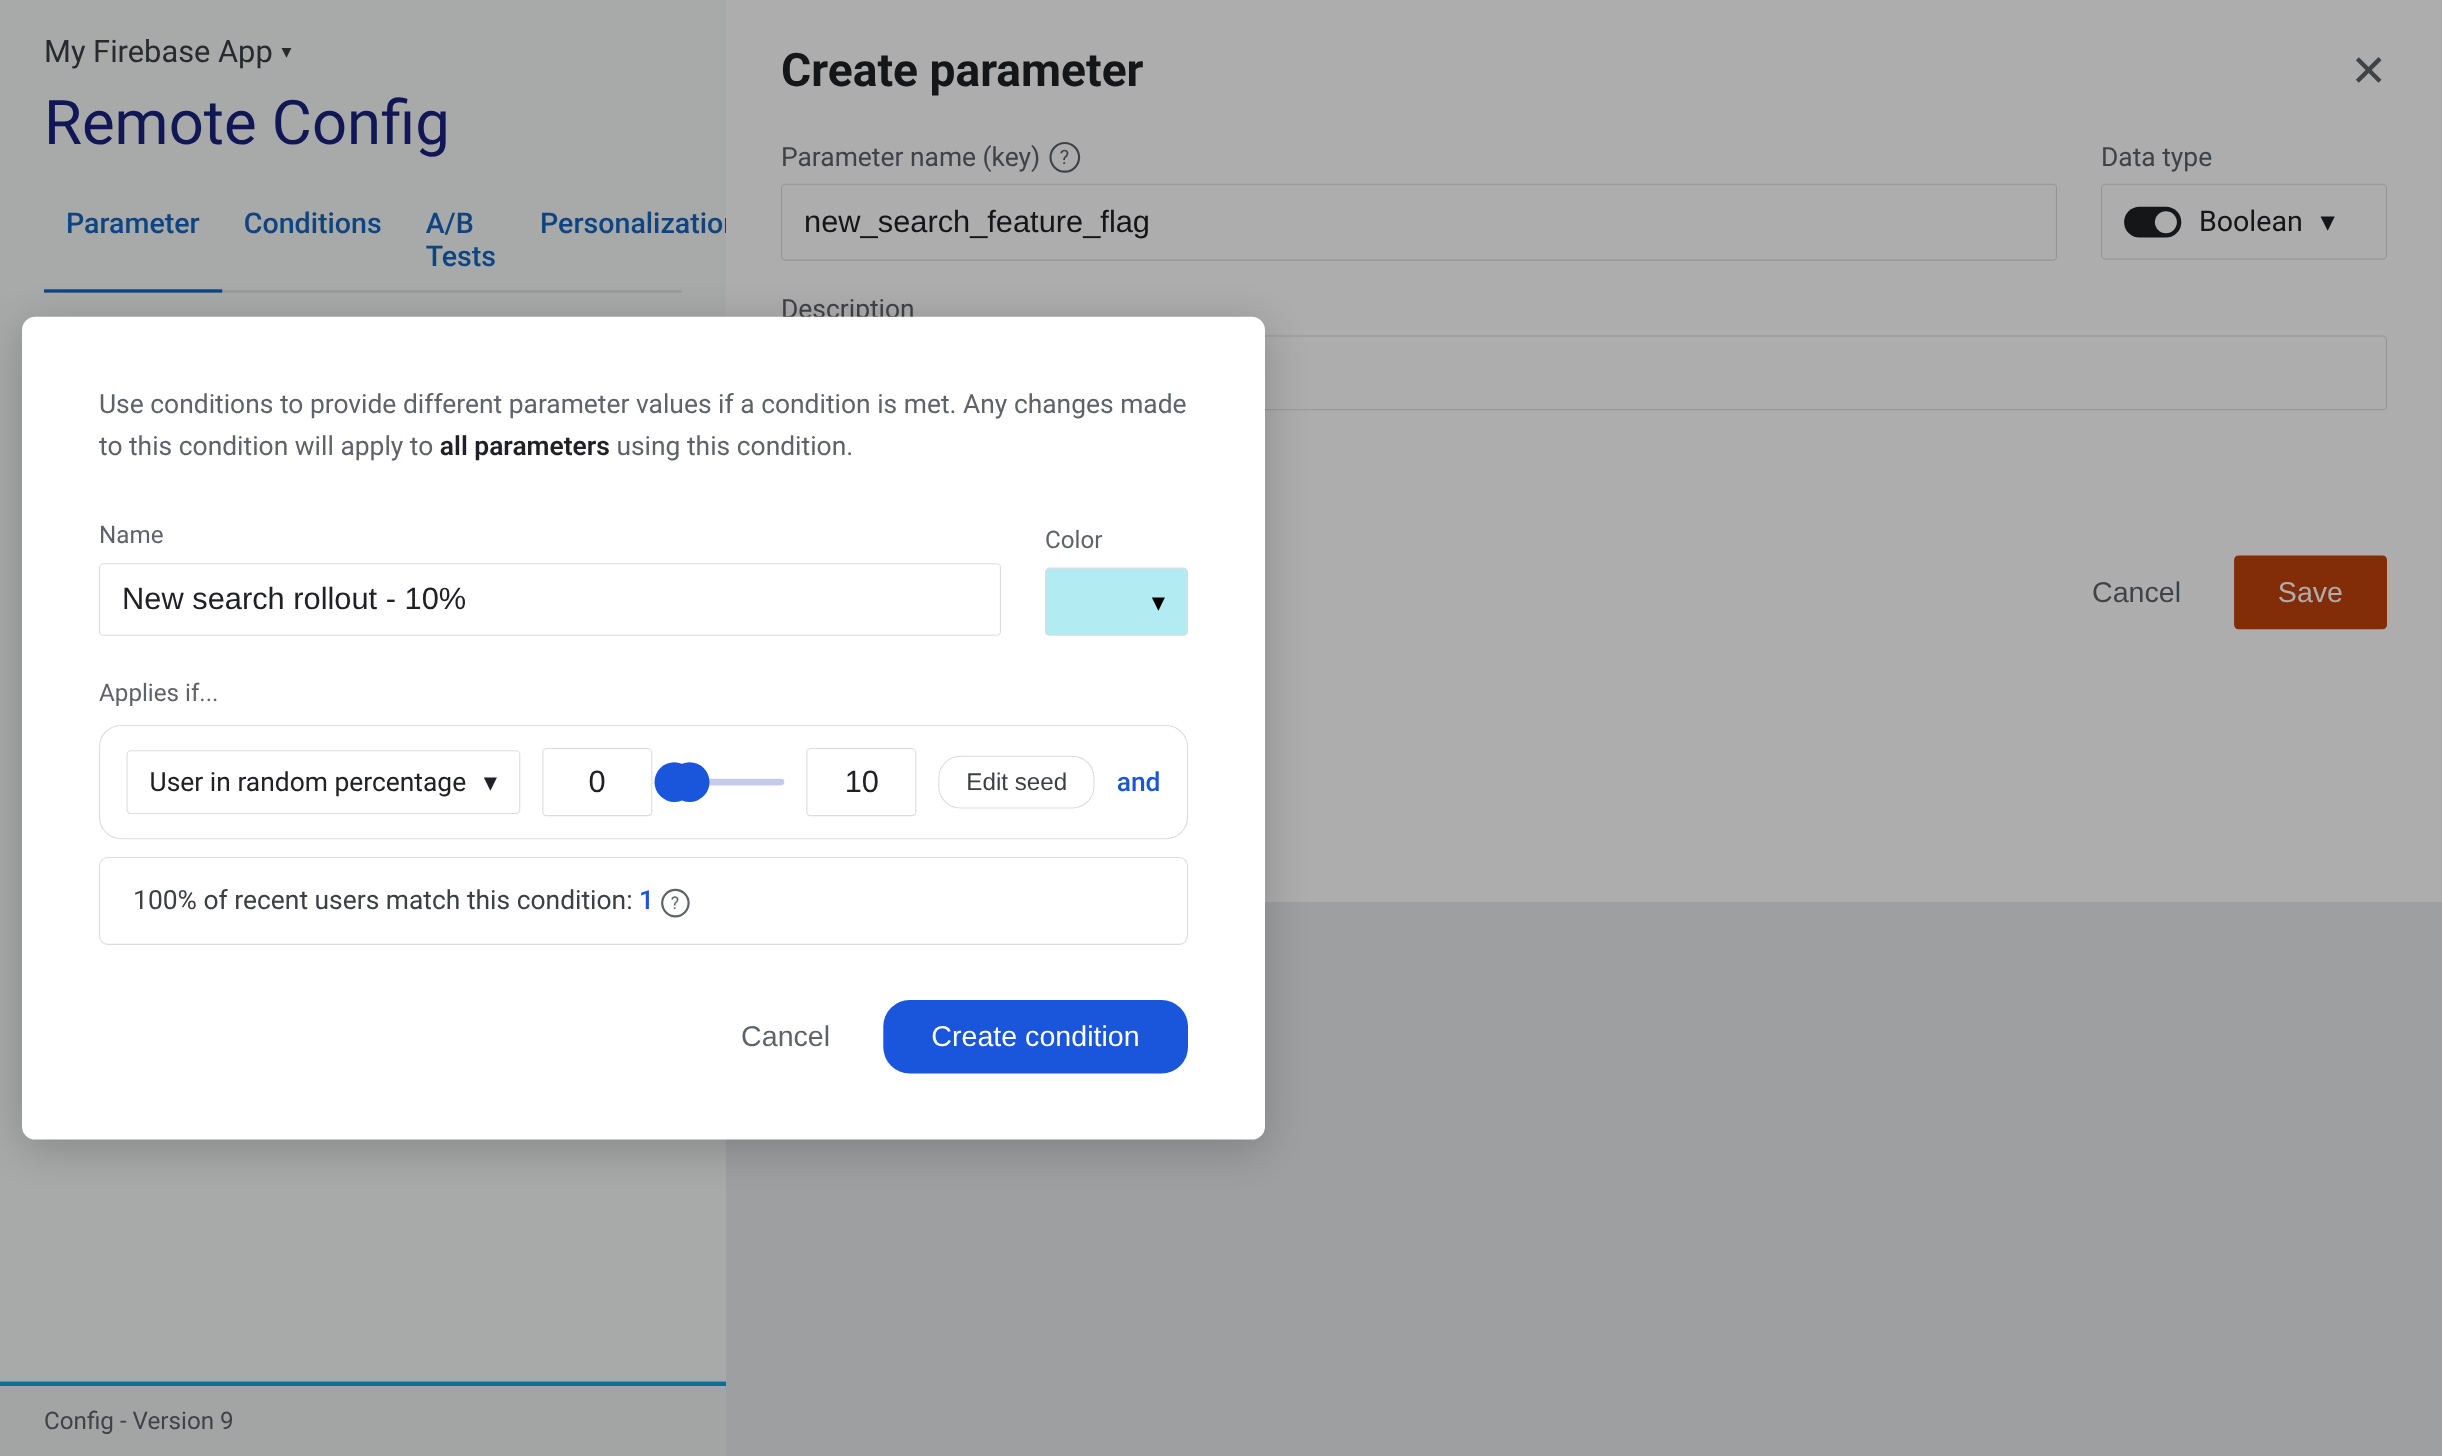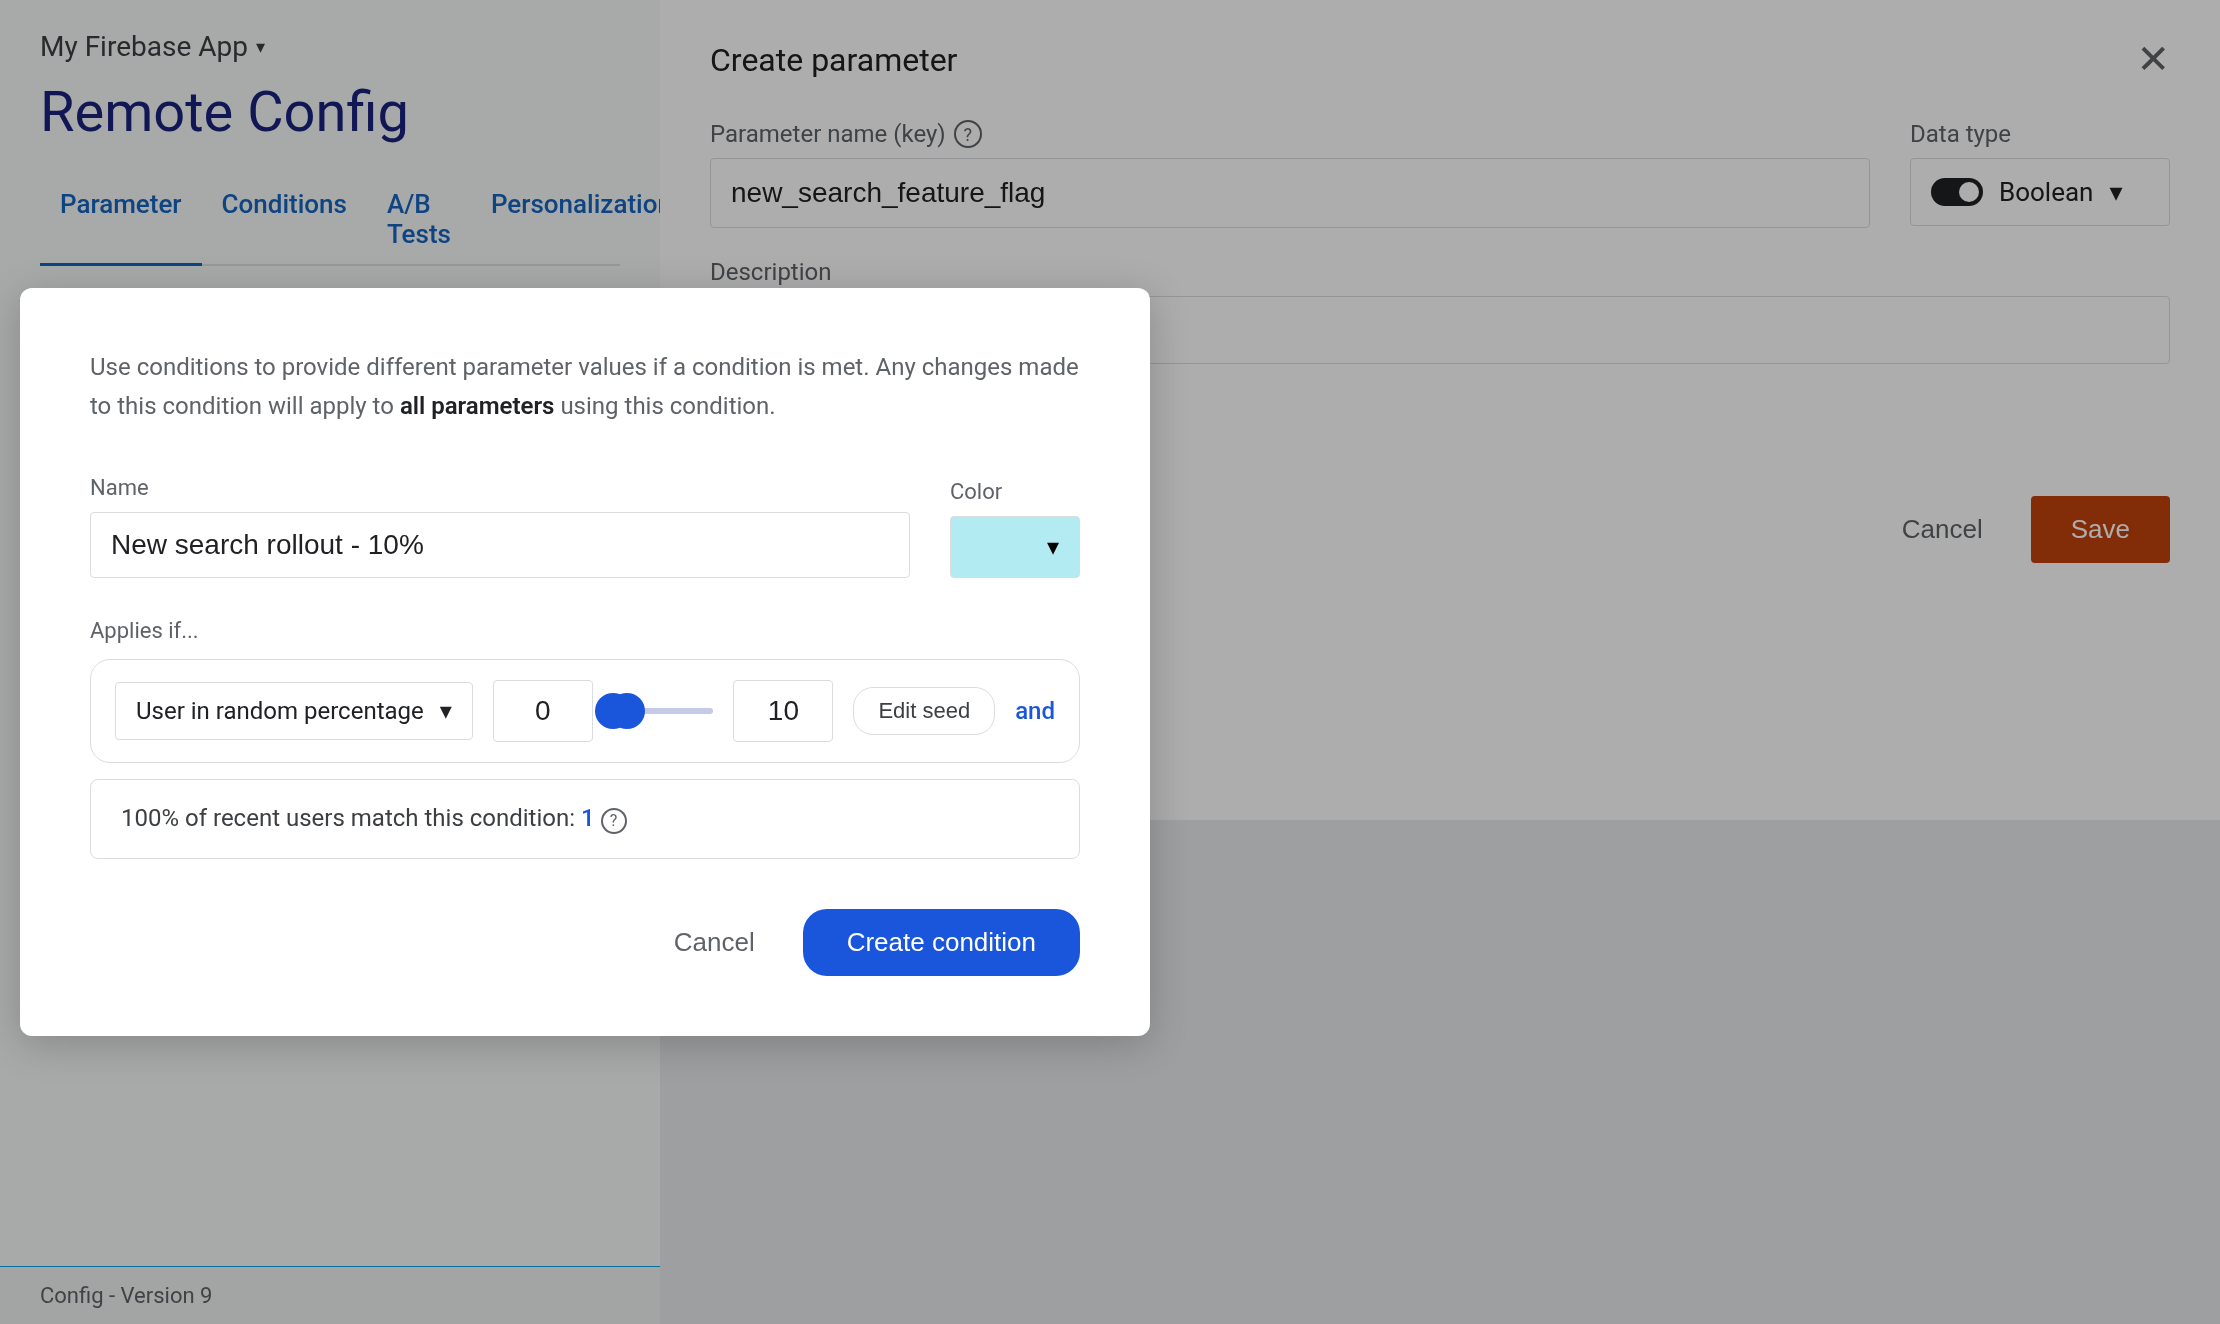--- a/index.html
+++ b/index.html
@@ -86,22 +86,22 @@
     }
 
     .cp-header {
       display: flex;
       justify-content: space-between;
       align-items: center;
       margin-bottom: 40px;
     }
 
     .cp-title {
-      font-size: 32px;
-      font-weight: 400;
+      font-size: 42px;
+      font-weight: 700;
       color: #202124;
     }
 
     .close-btn {
       font-size: 40px;
       color: #5f6368;
       cursor: pointer;
       line-height: 1;
     }
 
@@ -250,26 +250,26 @@
       font-size: 26px;
       padding: 18px 40px;
       cursor: pointer;
     }
 
     
     .version-bar {
       position: absolute;
       bottom: 0; left: 0;
       width: 660px;
-      height: 58px;
+      height: 68px;
       background: #f1f3f4;
       display: flex;
       align-items: center;
       padding: 0 40px;
-      border-top: 1px solid #0ea5e9;
+      border-top: 4px solid #0ea5e9;
       text-align: right;
     }
 
     .version-text {
       font-size: 22px;
       color: #5f6368;
     }
 
     
     .modal-overlay {

